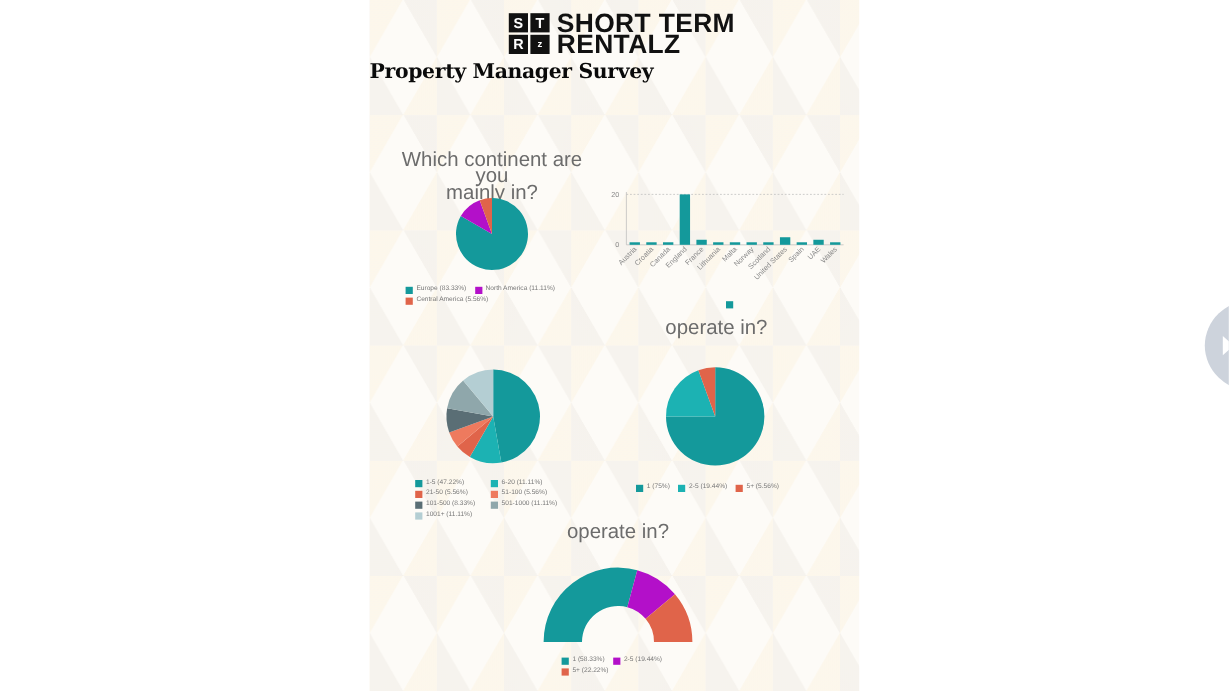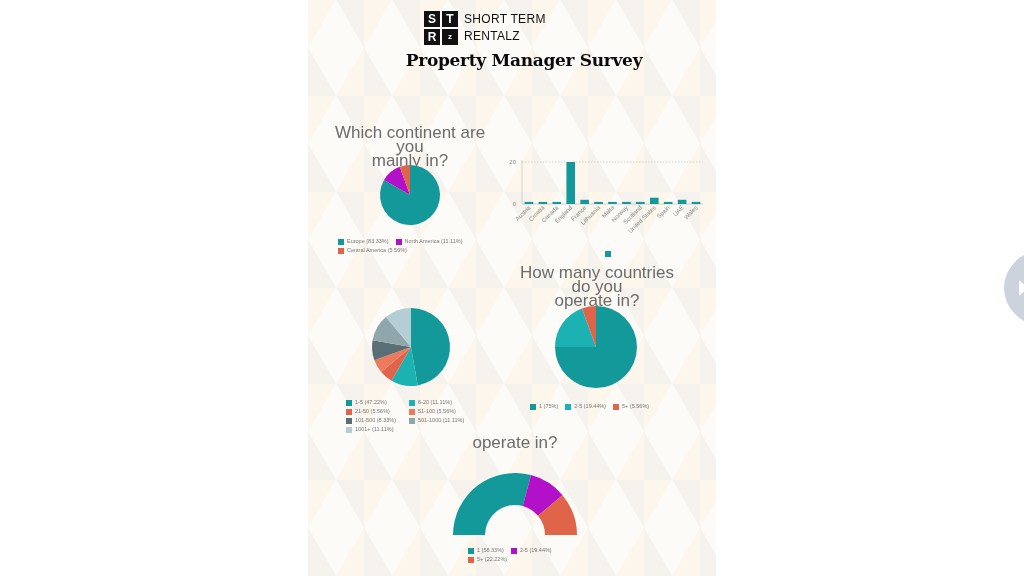--- a/index.html
+++ b/index.html
@@ -13,23 +13,23 @@
       linear-gradient(60deg, rgba(240,236,230,0.55) 25%, transparent 25.5%, transparent 75%, rgba(240,236,230,0.55) 75.5%),
       linear-gradient(-60deg, rgba(252,244,228,0.6) 25%, transparent 25.5%, transparent 75%, rgba(252,244,228,0.6) 75.5%);
     background-size: 56px 96px;
     overflow: hidden;
   }
 
   #brand { position: absolute; left: 116px; top: 10px; height: 36px; display: flex; align-items: center; }
   #logo-grid { display: grid; grid-template-columns: 16px 16px; grid-template-rows: 16px 16px; gap: 2px; margin-right: 6px; }
   .logo-cell { background: #111; color: #fff; font-weight: 700; font-size: 12px; display: flex; align-items: center; justify-content: center; line-height: 1; }
   .logo-cell.small { font-size: 8px; }
-  #brand-text { font-weight: 400; font-size: 12px; line-height: 17px; color: #111; letter-spacing: 0.3px; }
-
-  #title-block { position: absolute; left: 12px; top: 52px; width: 408px; text-align: center; }
+  #brand-text { font-weight: 700; font-size: 22px; line-height: 17px; color: #111; letter-spacing: 0.3px; }
+
+  #title-block { position: absolute; left: 0; top: 52px; width: 408px; }
   .title-line { font-family: "DejaVu Serif", serif; font-weight: 700; font-size: 17px; line-height: 17px; color: #0a0a0a; letter-spacing: -0.3px; }
 
   .q-title { position: absolute; text-align: center; font-size: 17px; line-height: 14px; color: #6c6c6c; }
 
   .legend { position: absolute; font-size: 5.5px; line-height: 9px; color: #777; }
   .legend-row { display: flex; align-items: center; white-space: nowrap; }
   .legend-item { display: inline-flex; align-items: center; margin-right: 7px; }
   .swatch { width: 6px; height: 6px; display: inline-block; margin-right: 3px; }
 
   svg { position: absolute; overflow: visible; }
@@ -171,21 +171,20 @@
     </div>
     <div class="legend-row">
       <span class="legend-item">
           <span class="swatch" style="background:#b4ced3"></span>
           <span>1001+ (11.11%)</span>
         </span>
     </div>
   </div>
 
   <div class="q-title" style="left:204px; top:266px; width:170px;">
-    <div>How many countries do you</div>
     <div>operate in?</div>
   </div>
   <svg id="pie-countries" style="left:0;top:0;width:408px;height:576px;">
       <path d="M288,347 L288,306 A41,41 0 1 1 247,347 Z" fill="#14999b"></path>
       <path d="M288,347 L247,347 A41,41 0 0 1 273.9664157915476,308.4765199616614 Z" fill="#1cb2b3"></path>
       <path d="M288,347 L273.9664157915476,308.4765199616614 A41,41 0 0 1 288,306 Z" fill="#e0644a"></path>
     </svg>
   <div class="legend" style="left:222px; top:402px; width:160px;">
     <div class="legend-row">
       <span class="legend-item">

